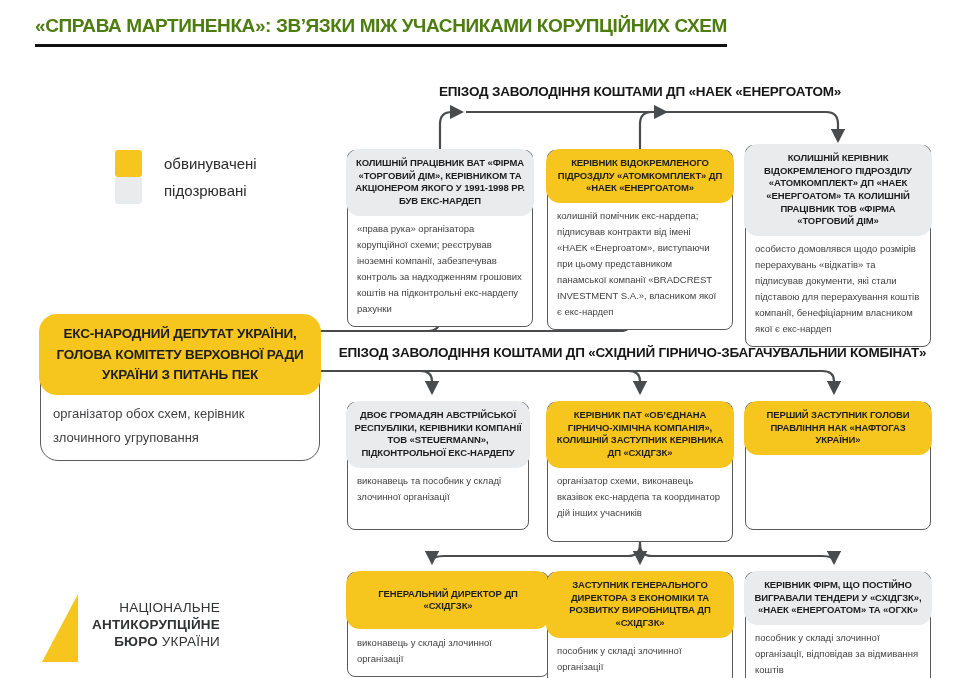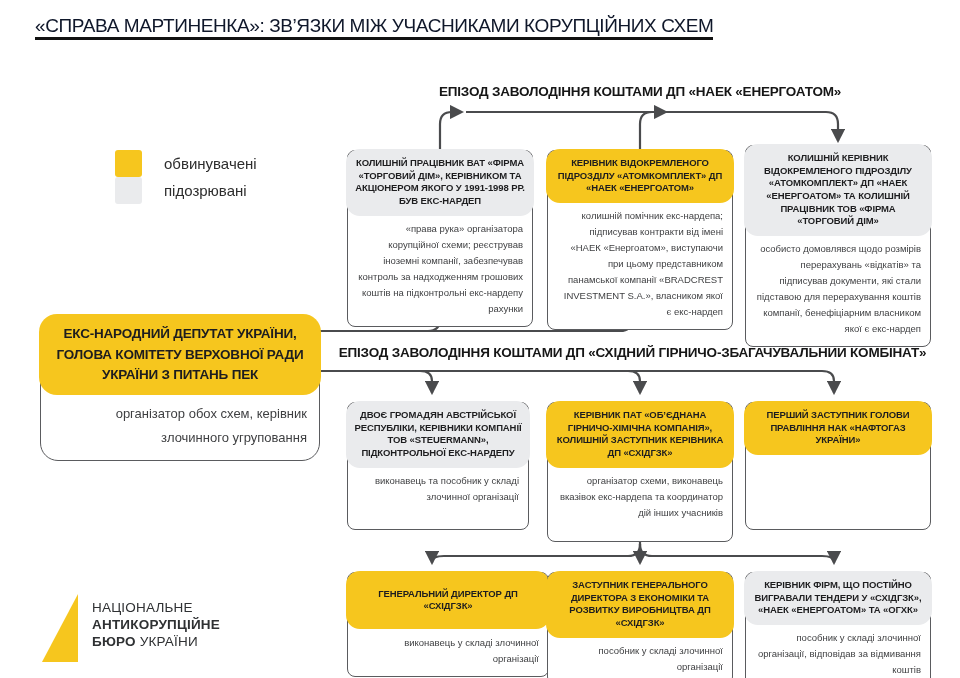--- a/index.html
+++ b/index.html
@@ -2,23 +2,23 @@
 <html><head>
 <meta charset="utf-8">
 <style>
   * { margin:0; padding:0; box-sizing:border-box; }
   html,body { background:#ffffff; }
   body { font-family:"Liberation Sans", sans-serif; }
   .canvas { position:relative; width:960px; height:678px; background:#fff; overflow:hidden; }
 
   .title {
     position:absolute; left:35px; top:15px;
-    font-size:19px; font-weight:normal; color:#0f172a;
+    font-size:19px; font-weight:bold; color:#4d7c0f;
     letter-spacing:-0.4px; white-space:nowrap;
-    border-bottom:3px solid #121212; padding-bottom:0;
+    border-bottom:3px solid #121212; padding-bottom:7px;
   }
 
   .legend { position:absolute; left:115px; top:150px; display:flex; flex-direction:column; }
   .legend-row { display:flex; align-items:center; gap:22px; }
   .swatch { width:27px; height:27px; border-radius:3px; }
   .legend-label { font-size:15px; color:#2d2d2d; }
 
   .section-header {
     position:absolute; font-weight:bold; font-size:13.5px; color:#161616;
     text-align:center; letter-spacing:-0.2px;
@@ -33,32 +33,32 @@
     border:1.6px solid #5A5B5E; border-radius:8px;
   }
   .node-header {
     margin:-1.6px; border-radius:14px; padding:8px 7px;
     font-weight:bold; font-size:9.5px; line-height:1.32; letter-spacing:-0.1px;
     text-align:center; color:#1d1d1f;
     display:flex; align-items:center; justify-content:center;
   }
   .node-body {
     padding:7px 9px 9px; font-size:9.5px; line-height:1.68;
-    text-align:right; color:#3e3f41;
+    text-align:left; color:#3e3f41;
   }
   .tall-header { min-height:58px; }
 
   .main-node { border-radius:18px; }
   .main-node .node-header {
     border-radius:18px; font-size:13.5px; line-height:1.5;
     padding:10px 12px; letter-spacing:-0.2px;
   }
   .main-node .node-body { font-size:13px; line-height:1.85; padding:8px 12px 10px; }
 
-  .logo { position:absolute; left:42px; top:594px; display:flex; gap:14px; z-index:2; }
+  .logo { position:absolute; left:42px; top:594px; display:flex; gap:14px; z-index:2;text-align:right; }
   .logo-mark { display:block; }
   .logo-text { font-size:13.5px; line-height:17px; color:#2f3133; padding-top:5px; letter-spacing:0.2px; }
   .b { font-weight:bold; }
 </style>
 </head>
 <body>
 
 <div class="canvas">
 
   <div class="title">«СПРАВА МАРТИНЕНКА»: ЗВ’ЯЗКИ МІЖ УЧАСНИКАМИ КОРУПЦІЙНИХ СХЕМ</div>

